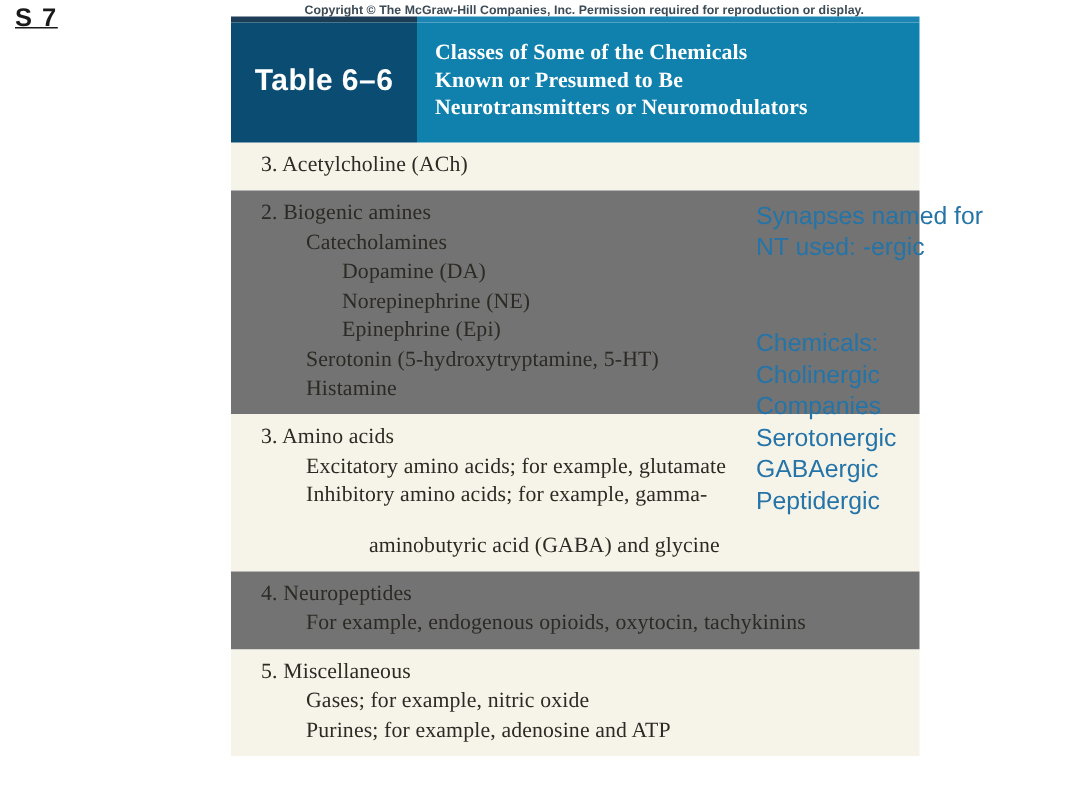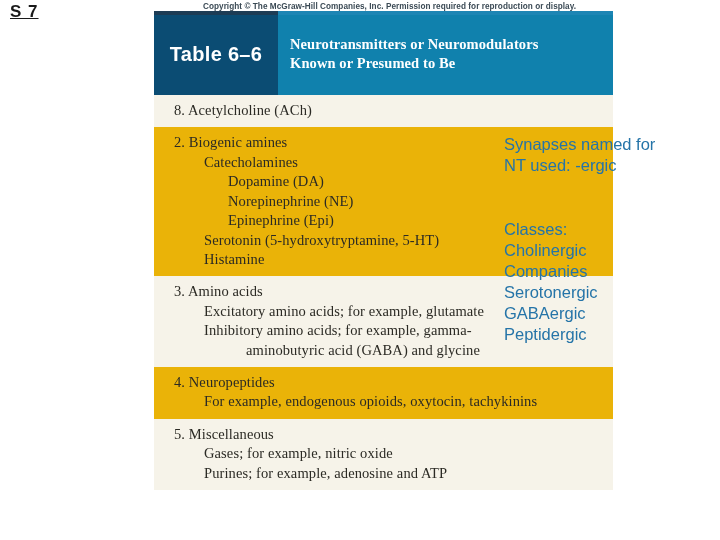--- a/index.html
+++ b/index.html
@@ -113,33 +113,33 @@
     white-space: nowrap;
   }
 
   .tbl-row {
     box-sizing: border-box;
     padding: 6px 6px 7px 6px;
     font-family: "Liberation Serif", serif;
     color: #2b2a24;
   }
   .tbl-row.shade-a { background: #f6f3e9; }
-  .tbl-row.shade-b { background: #eab308; }
+  .tbl-row.shade-b { background: #737373; }
 
   .grp-line {
     display: block;
     font-size: 14.5px;
     line-height: 1.34;
     white-space: nowrap;
     letter-spacing: 0.1px;
   }
   .grp-head   { padding-left: 14px; }
   .lvl-1      { padding-left: 44px; }
   .lvl-2      { padding-left: 68px; }
-  .lvl-cont   { padding-left: 86px; }
+  .lvl-cont   { padding-left: 86px; margin-top: 14px; }
 
   
   .annotation {
     position: absolute;
     font-family: "Liberation Sans", sans-serif;
     font-size: 16.5px;
     color: #2574a8;
     line-height: 1.27;
     white-space: nowrap;
   }
@@ -164,29 +164,30 @@
         <div class="rs-dark"></div>
         <div class="rs-light"></div>
       </div>
 
       <div id="table-header">
         <div id="header-number-cell">
           <span class="tbl-num">Table 6–6</span>
         </div>
         <div id="header-title-cell">
           <div class="tbl-title">
+            <span class="tl">Classes of Some of the Chemicals</span>
+            <span class="tl">Known or Presumed to Be</span>
             <span class="tl">Neurotransmitters or Neuromodulators</span>
-            <span class="tl">Known or Presumed to Be</span>
           </div>
         </div>
       </div>
 
       <div id="table-body">
           <div class="tbl-row shade-a">
-            <span class="grp-line grp-head">8.  Acetylcholine (ACh)</span>
+            <span class="grp-line grp-head">3.  Acetylcholine (ACh)</span>
           </div>
           <div class="tbl-row shade-b">
             <span class="grp-line grp-head">2.  Biogenic amines</span>
             <span class="grp-line lvl-1">Catecholamines</span>
             <span class="grp-line lvl-2">Dopamine (DA)</span>
             <span class="grp-line lvl-2">Norepinephrine (NE)</span>
             <span class="grp-line lvl-2">Epinephrine (Epi)</span>
             <span class="grp-line lvl-1">Serotonin (5-hydroxytryptamine, 5-HT)</span>
             <span class="grp-line lvl-1">Histamine</span>
           </div>
@@ -209,21 +210,21 @@
 
     </div>
   </div>
 
   <div class="annotation" id="annotation-synapses">
       <span class="an-line">Synapses named for</span>
       <span class="an-line">NT used:  -ergic</span>
     </div>
 
   <div class="annotation" id="annotation-examples">
-      <span class="an-line">Classes:</span>
+      <span class="an-line">Chemicals:</span>
       <span class="an-line">Cholinergic</span>
       <span class="an-line">Companies</span>
       <span class="an-line">Serotonergic</span>
       <span class="an-line">GABAergic</span>
       <span class="an-line">Peptidergic</span>
     </div>
 
 </div>
 
 </body></html>

